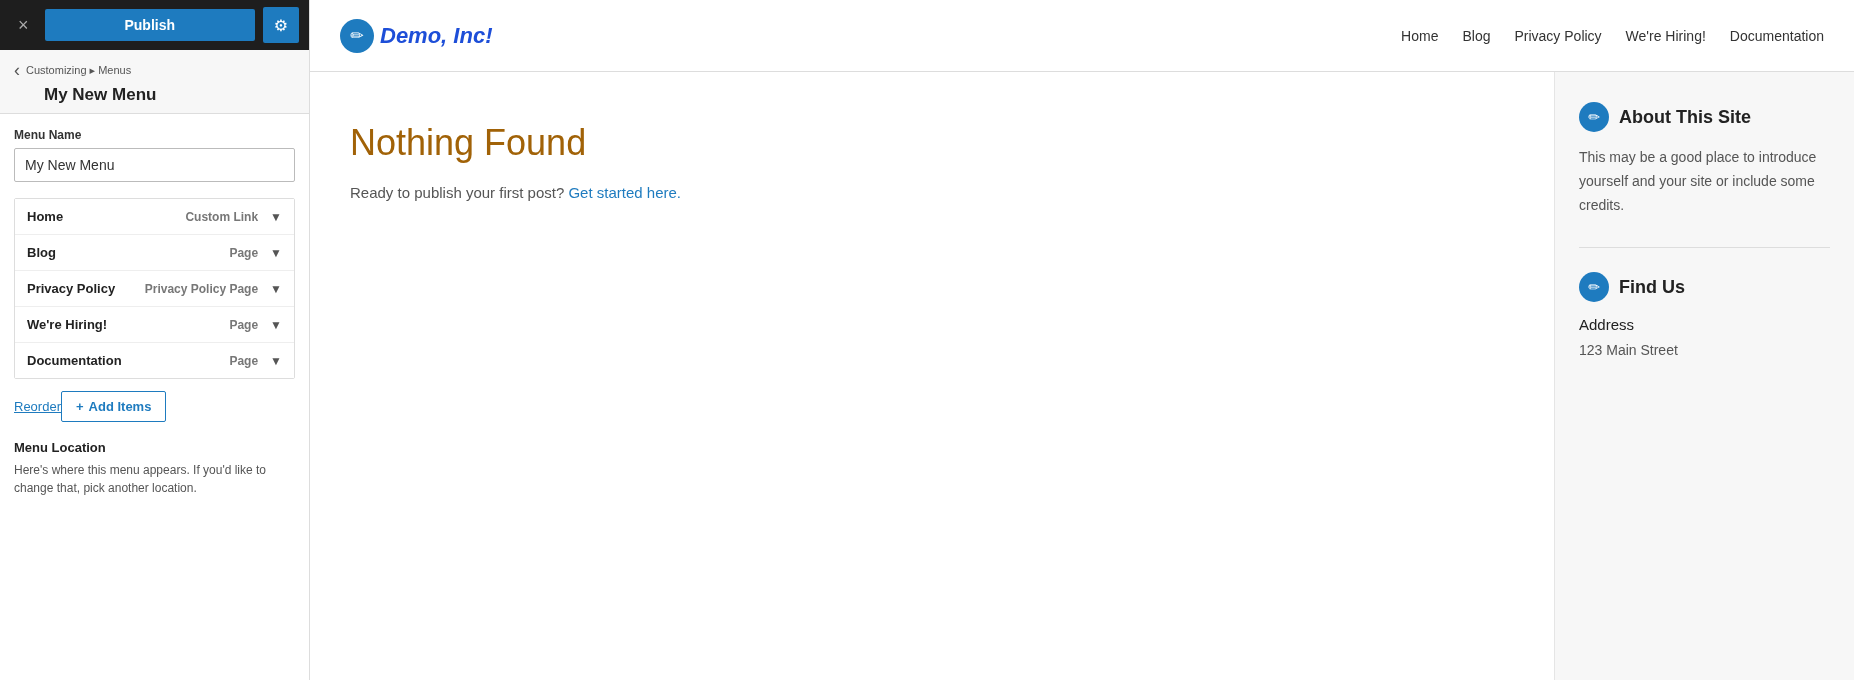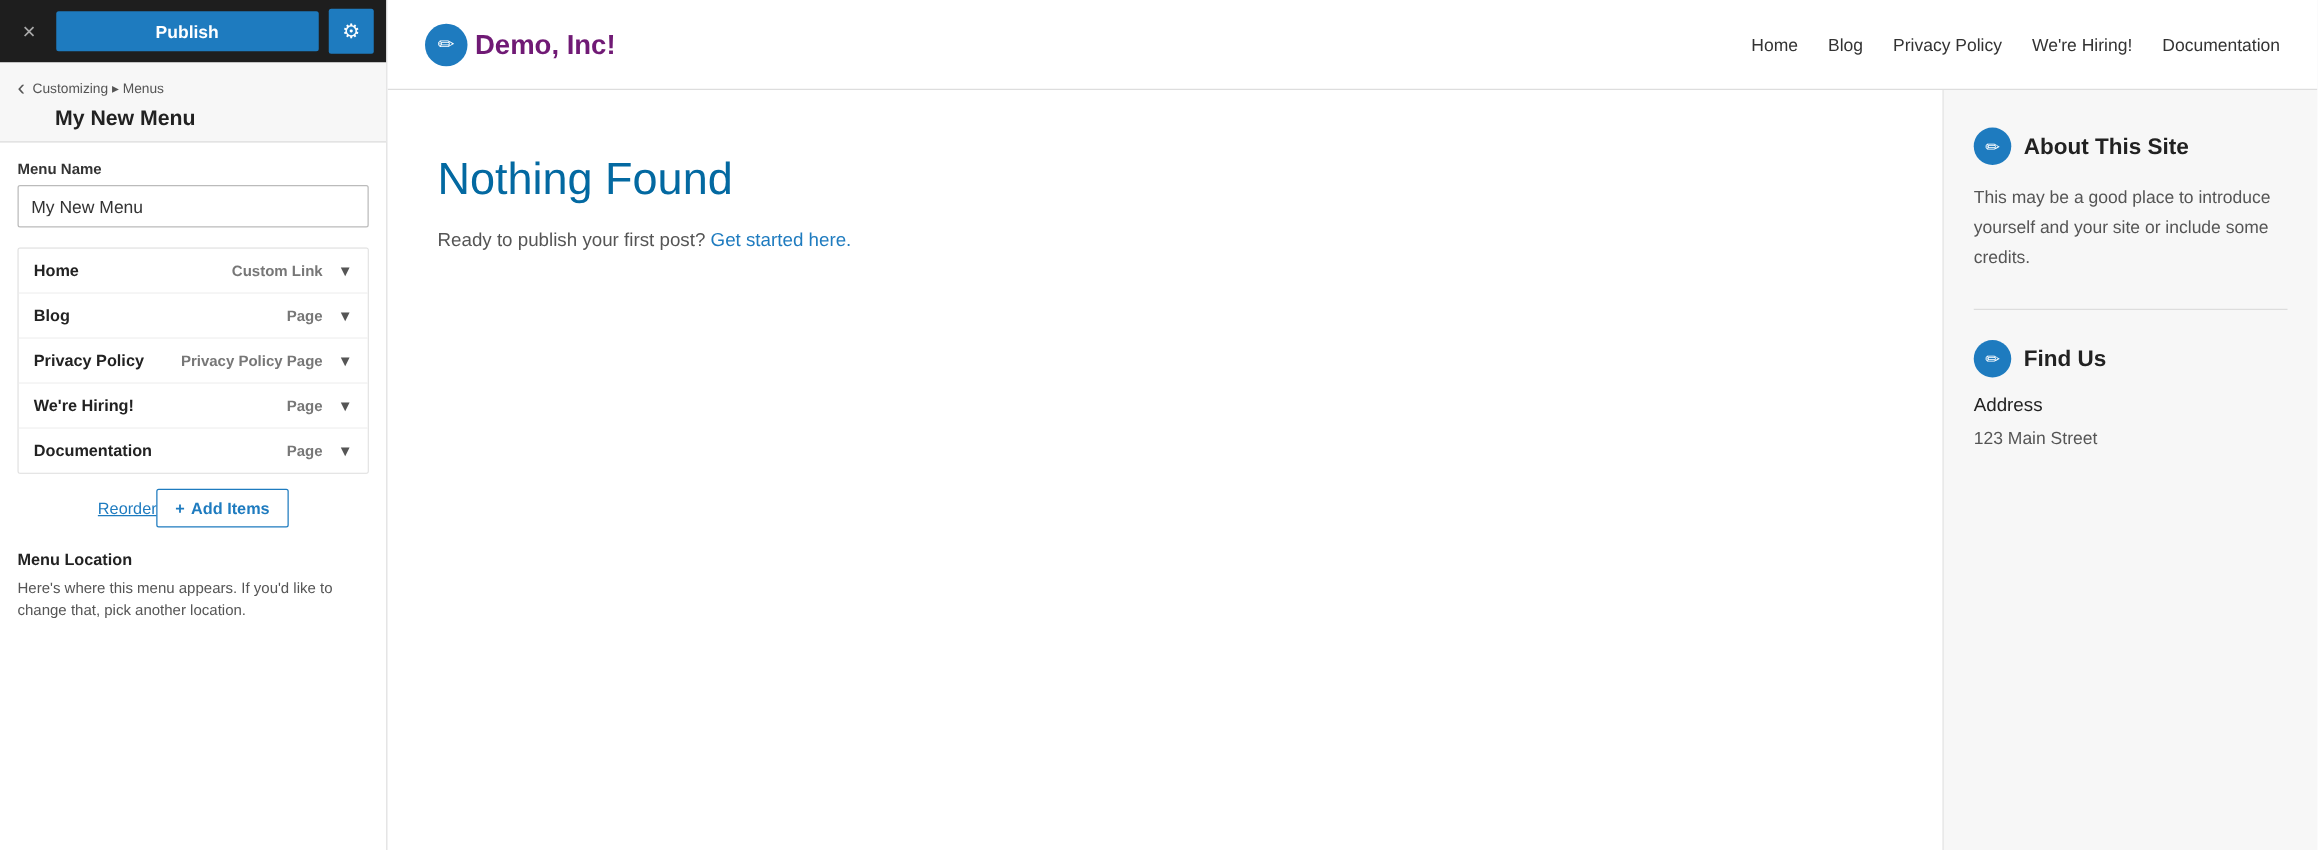--- a/index.html
+++ b/index.html
@@ -144,21 +144,21 @@
     .chevron-icon {
       color: #555;
       font-size: 12px;
       cursor: pointer;
     }
 
     
     .menu-actions {
       display: flex;
       align-items: center;
-      justify-content: center;
+      justify-content: flex-start;
       margin-bottom: 18px;
     }
     .reorder-link {
       color: #1e7bbf;
       font-size: 13px;
       text-decoration: underline;
       cursor: pointer;
       background: none;
       border: none;
     }
@@ -226,21 +226,22 @@
       border-radius: 50%;
       display: flex;
       align-items: center;
       justify-content: center;
       color: #fff;
       font-size: 16px;
     }
     .site-title {
       font-size: 22px;
       font-weight: 700;
-      color: #701a75;
+      color: #1d4ed8;
+      font-style: italic;
     }
     .site-nav {
       display: flex;
       align-items: center;
       gap: 24px;
     }
     .nav-link {
       font-size: 14px;
       color: #333;
       text-decoration: none;
@@ -254,21 +255,21 @@
       overflow: hidden;
     }
     .main-area {
       flex: 1;
       padding: 50px 40px;
       background: #fff;
     }
     .nothing-found-title {
       font-size: 36px;
       font-weight: 300;
-      color: #0369a1;
+      color: #a16207;
       margin-bottom: 20px;
     }
     .nothing-found-text {
       font-size: 15px;
       color: #555;
     }
     .nothing-found-text a {
       color: #1e7bbf;
       text-decoration: none;
     }

